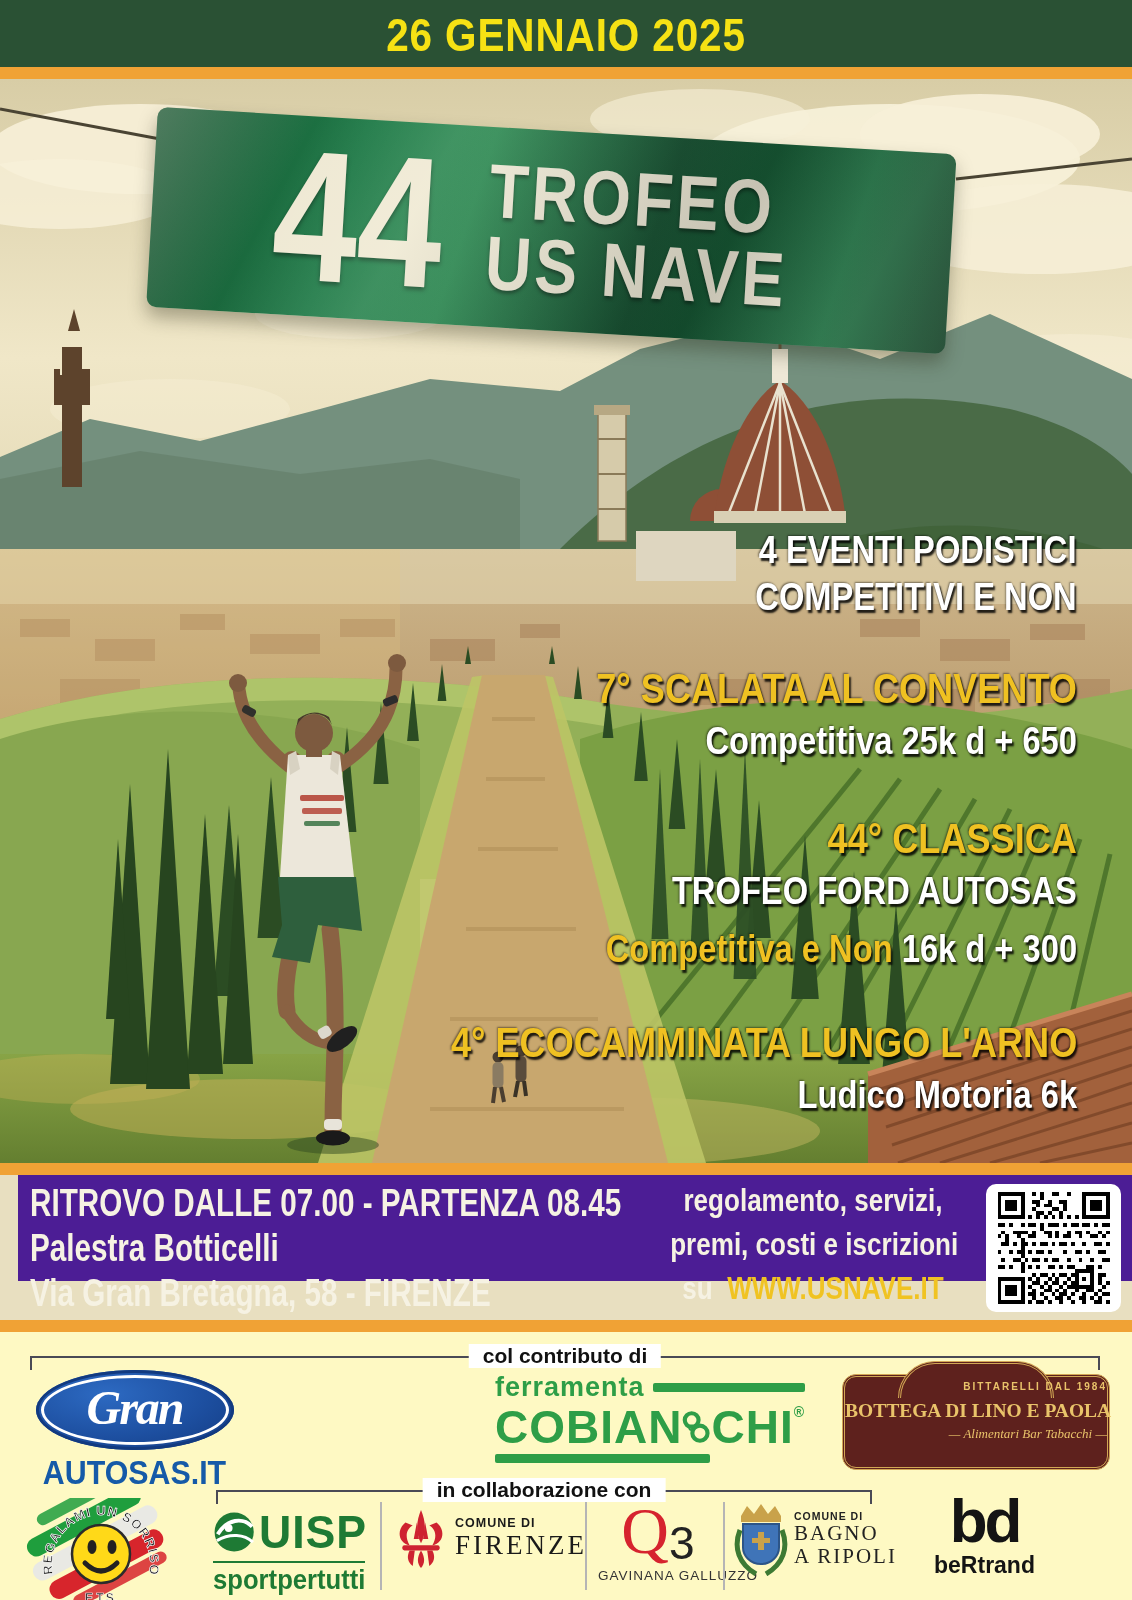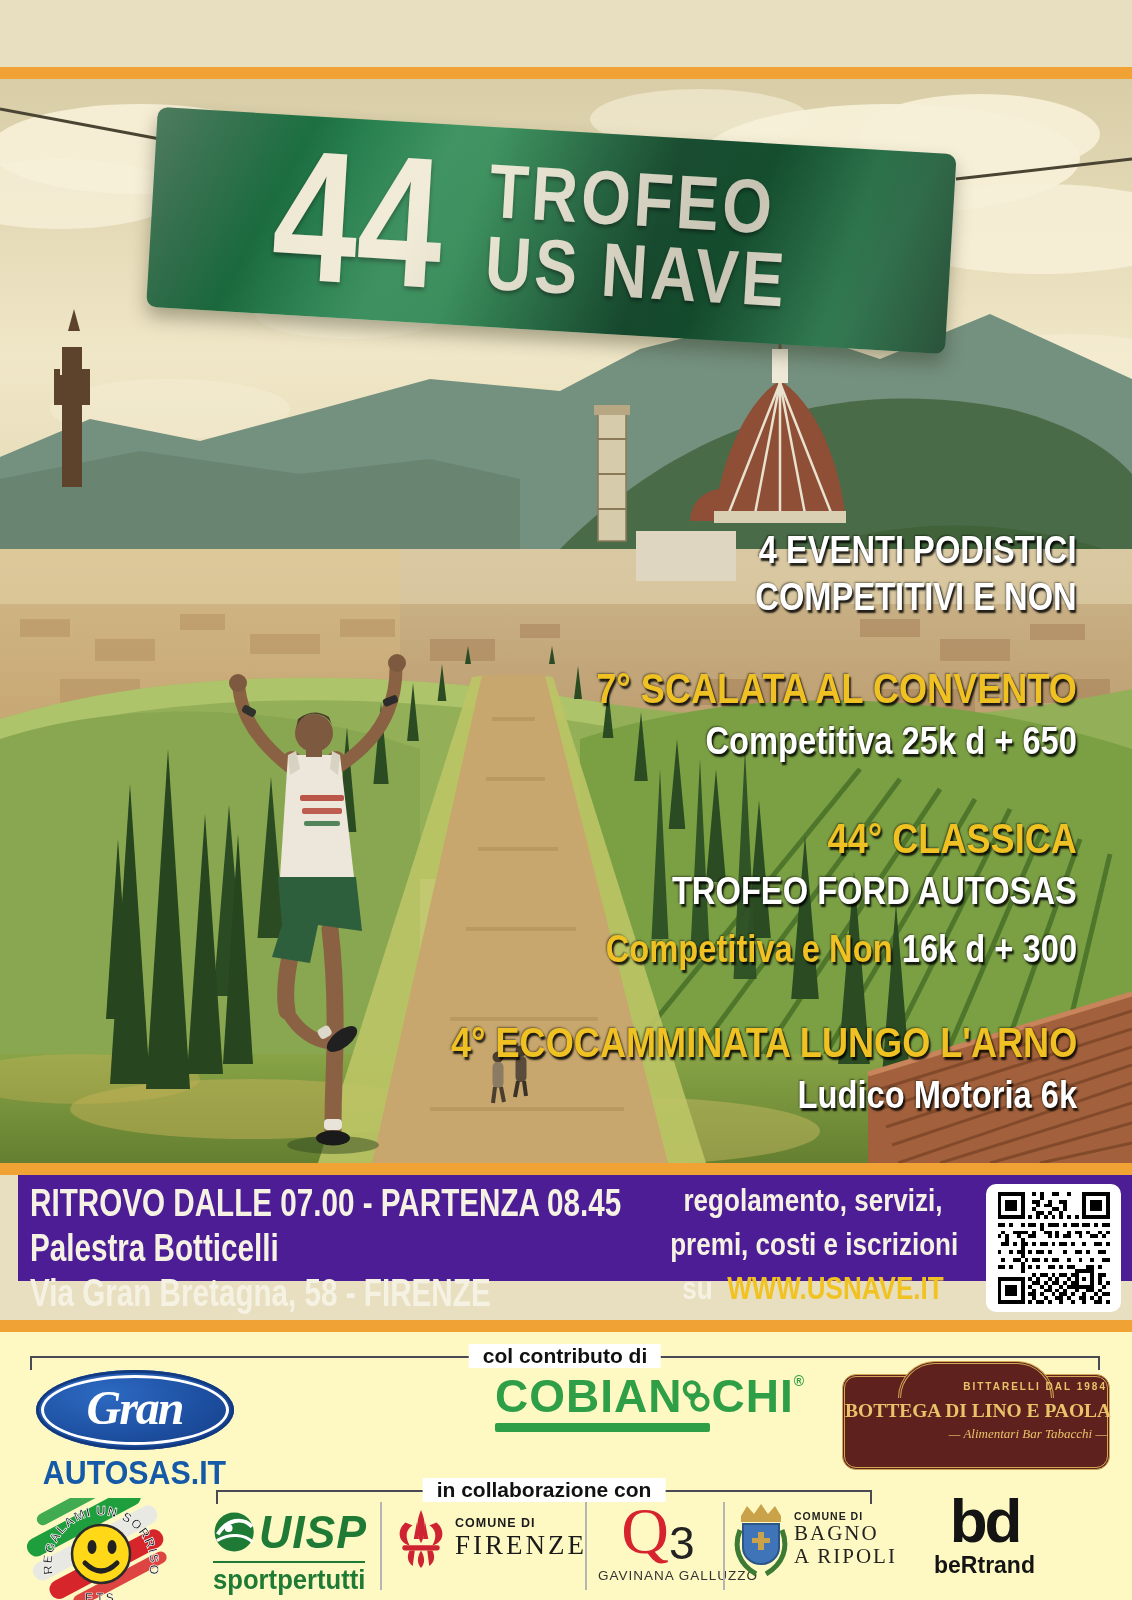--- a/index.html
+++ b/index.html
@@ -92,21 +92,21 @@
       border-radius:70px 70px 0 0;z-index:0;}
   .botarc{position:relative;font-size:10px;letter-spacing:2px;font-weight:700;z-index:1;margin-top:-6px;}
   .botname{position:relative;font-family:"Liberation Serif",serif;font-size:19.5px;font-weight:700;
       letter-spacing:0;margin-top:8px;z-index:1;white-space:nowrap;}
   .botsub{position:relative;font-family:"Liberation Serif",serif;font-style:italic;font-size:13px;
       margin-top:4px;z-index:1;}
   .botsub:before{content:"— ";} .botsub:after{content:" —";}
   
   .regalami{position:absolute;left:26px;top:166px;width:150px;height:112px;}
   .uisp{position:absolute;left:213px;top:172px;width:160px;}
-  .uisprow{display:flex;align-items:center;gap:4px;font-style:italic;}
+  .uisprow{display:flex;align-items:center;gap:4px;}
   .uispname{font-size:47px;font-weight:900;color:#1e7a34;letter-spacing:1px;
       transform:scaleX(.95);transform-origin:0 50%;}
   .uispsub{border-top:2px solid #1e7a34;margin-top:2px;padding-top:2px;font-size:27px;
       font-weight:700;color:#1e7a34;transform:scaleX(.95);transform-origin:0 50%;white-space:nowrap;}
   .vdiv{position:absolute;top:170px;width:2px;height:88px;background:#b5b5b5;}
   .d1{left:380px}.d2{left:585px}.d3{left:723px}
   .fir{position:absolute;left:395px;top:176px;display:flex;align-items:center;gap:8px;}
   .fircol{color:#1a1a1a;}
   .firtop{font-size:12.5px;font-weight:700;letter-spacing:1px;}
   .firname{font-family:"Liberation Serif",serif;font-size:27px;letter-spacing:3px;}
@@ -121,20 +121,23 @@
   .bagname{font-family:"Liberation Serif",serif;font-size:21px;letter-spacing:2px;line-height:1.1;}
   .ber{position:absolute;left:922px;top:158px;width:125px;text-align:center;color:#141414;}
   .berbd{font-size:62px;font-weight:900;letter-spacing:-3px;line-height:1;}
   .bername{font-size:23px;font-weight:800;letter-spacing:0;margin-top:0;}
 </style>
 </head>
 <body>
 
 <div class="poster">
 
+  <div class="topbar">
+    <div class="date">26 GENNAIO 2025</div>
+  </div>
   <div class="stripe s1"></div>
 
   <div class="photo">
     <svg class="scene" viewBox="0 0 1132 1084" preserveAspectRatio="none">
       <defs>
         <linearGradient id="sky" x1="0" y1="0" x2="0" y2="1">
           <stop offset="0" stop-color="#d8cda6"></stop>
             <stop offset=".45" stop-color="#f0e7c8"></stop>
             <stop offset="1" stop-color="#d8cda4"></stop>
         </linearGradient>
@@ -412,20 +415,24 @@
 
     <div class="ford">
       <div class="fordoval">
         <span class="fordscript">Gran</span>
       </div>
       <div class="fordsite">AUTOSAS.IT</div>
     </div>
 
 
     <div class="cob">
+      <div class="cobtop">
+        <span class="cobferr">ferramenta</span>
+        <span class="cobbar1"></span>
+      </div>
       <div class="cobmain">
         <span>COBIAN</span>
         <svg width="42" height="48" viewBox="0 0 42 48">
           <circle cx="14" cy="14" r="10" fill="none" stroke="#2e9e47" stroke-width="6"></circle>
           <circle cx="26" cy="33" r="11" fill="none" stroke="#2e9e47" stroke-width="6"></circle>
           <circle cx="14" cy="25" r="3.5" fill="none" stroke="#2e9e47" stroke-width="2.5"></circle>
         </svg>
         <span>CHI</span>
         <span class="cobreg">®</span>
       </div>

